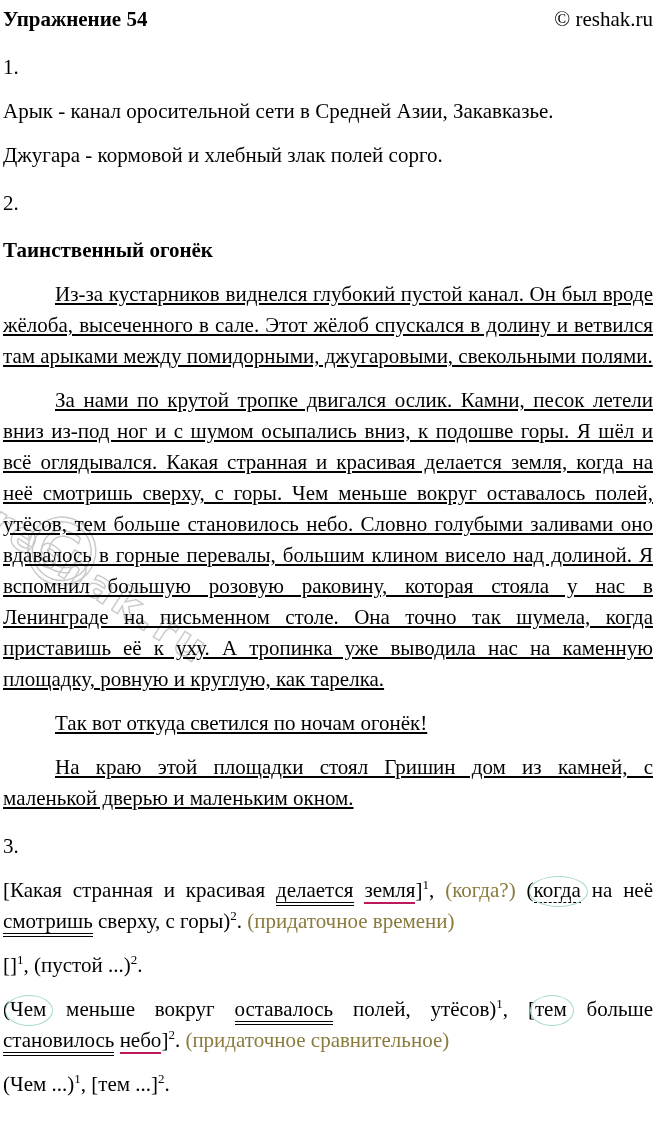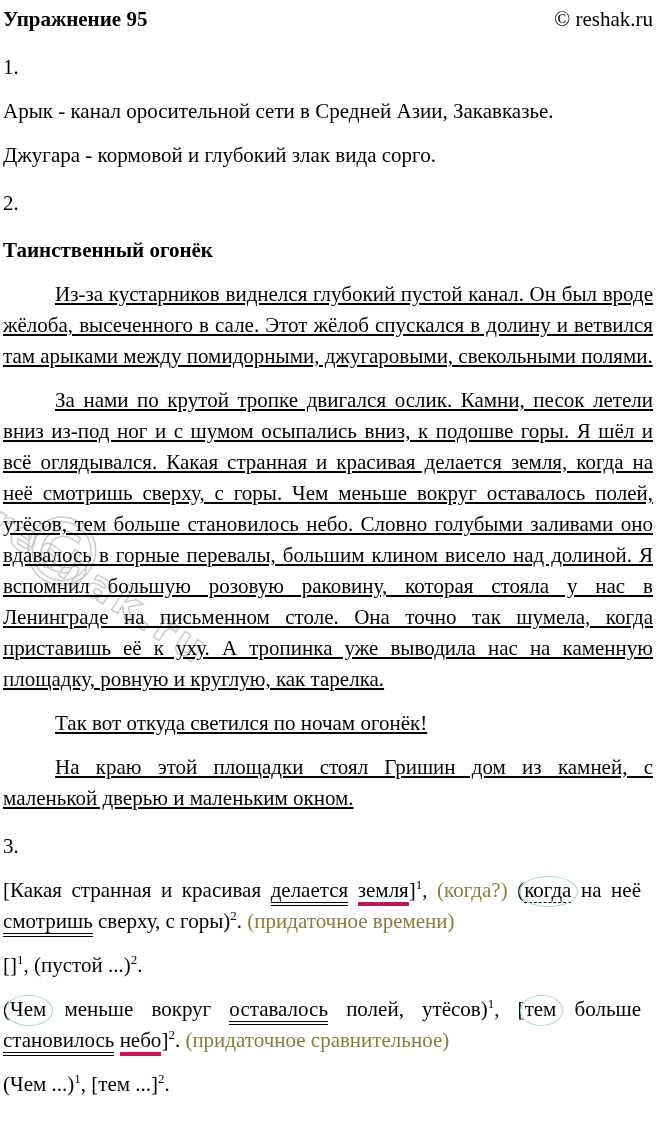--- a/index.html
+++ b/index.html
@@ -25,52 +25,52 @@
   .wm-text{position:absolute;left:2px;top:6px;
     font-family:"DejaVu Sans","Liberation Sans",sans-serif;font-weight:bold;
     font-size:40px;letter-spacing:4px;transform:rotate(33deg);transform-origin:left top;
     color:transparent;-webkit-text-stroke:1.4px var(--watermark_stroke);}
   .wm-copy{position:absolute;left:14px;top:8px;
     font-family:"DejaVu Sans","Liberation Sans",sans-serif;
     font-size:94px;line-height:1;transform:rotate(18deg);
     color:transparent;-webkit-text-stroke:1.4px var(--watermark_stroke);}
   
   .num{margin-top:17px;}
-  .line{margin:13px 12px 0 0;}
+  .line{margin:13px 0 0 0;}
   .just{text-align:justify;}
   .story-title{margin:16px 0 0 0;font-size:21px;font-weight:bold;}
   .para{margin:13px 0 0 0;text-indent:52px;text-align:justify;text-decoration:underline;}
   
-  .subject{border-bottom:4px solid #be185d;}
+  .subject{border-bottom:2px solid #be185d;}
   .predicate{border-bottom:4px double #000;}
   .adverb{border-bottom:1.5px dashed #000;}
   .circled{position:relative;}
   .circled::after{content:"";position:absolute;left:-5px;right:-7px;top:-2px;bottom:-5px;
     border:1.8px solid var(--circle_stroke);border-radius:50%;pointer-events:none;}
   .note{color:var(--note_text);}
   sup{font-size:0.62em;line-height:0;vertical-align:super;}
 </style>
 </head>
 <body>
 
 <div class="page">
 
   <div class="watermark">
     <span class="wm-copy">©</span>
     <span class="wm-text">reshak.ru</span>
   </div>
 
   <div class="hdr">
-    <span class="title">Упражнение 95</span>
+    <span class="title">Упражнение 54</span>
     <span class="copyright">© reshak.ru</span>
   </div>
 
   <div class="num">1.</div>
   <p class="line">Арык - канал оросительной сети в Средней Азии, Закавказье.</p>
-  <p class="line">Джугара - кормовой и глубокий злак вида сорго.</p>
+  <p class="line">Джугара - кормовой и хлебный злак полей сорго.</p>
 
   <div class="num">2.</div>
   <div class="story-title">Таинственный огонёк</div>
   <p class="para">Из-за кустарников виднелся глубокий пустой канал. Он был вроде жёлоба, высеченного в сале. Этот жёлоб спускался в долину и ветвился там арыками между помидорными, джугаровыми, свекольными полями.</p>
   <p class="para">За нами по крутой тропке двигался ослик. Камни, песок летели вниз из-под ног и с шумом осыпались вниз, к подошве горы. Я шёл и всё оглядывался. Какая странная и красивая делается земля, когда на неё смотришь сверху, с горы. Чем меньше вокруг оставалось полей, утёсов, тем больше становилось небо. Словно голубыми заливами оно вдавалось в горные перевалы, большим клином висело над долиной. Я вспомнил большую розовую раковину, которая стояла у нас в Ленинграде на письменном столе. Она точно так шумела, когда приставишь её к уху. А тропинка уже выводила нас на каменную площадку, ровную и круглую, как тарелка.</p>
   <p class="para">Так вот откуда светился по ночам огонёк!</p>
   <p class="para">На краю этой площадки стоял Гришин дом из камней, с маленькой дверью и маленьким окном.</p>
 
   <div class="num">3.</div>
   <p class="line just"><span>[Какая странная и красивая </span><span class="predicate">делается</span><span> </span><span class="subject">земля</span><span>]</span><sup>1</sup><span>, </span><span class="note">(когда?)</span><span> (</span><span class="adverb circled">когда</span><span> на неё </span><span class="predicate">смотришь</span><span> сверху, с горы)</span><sup>2</sup><span>. </span><span class="note">(придаточное времени)</span></p>

